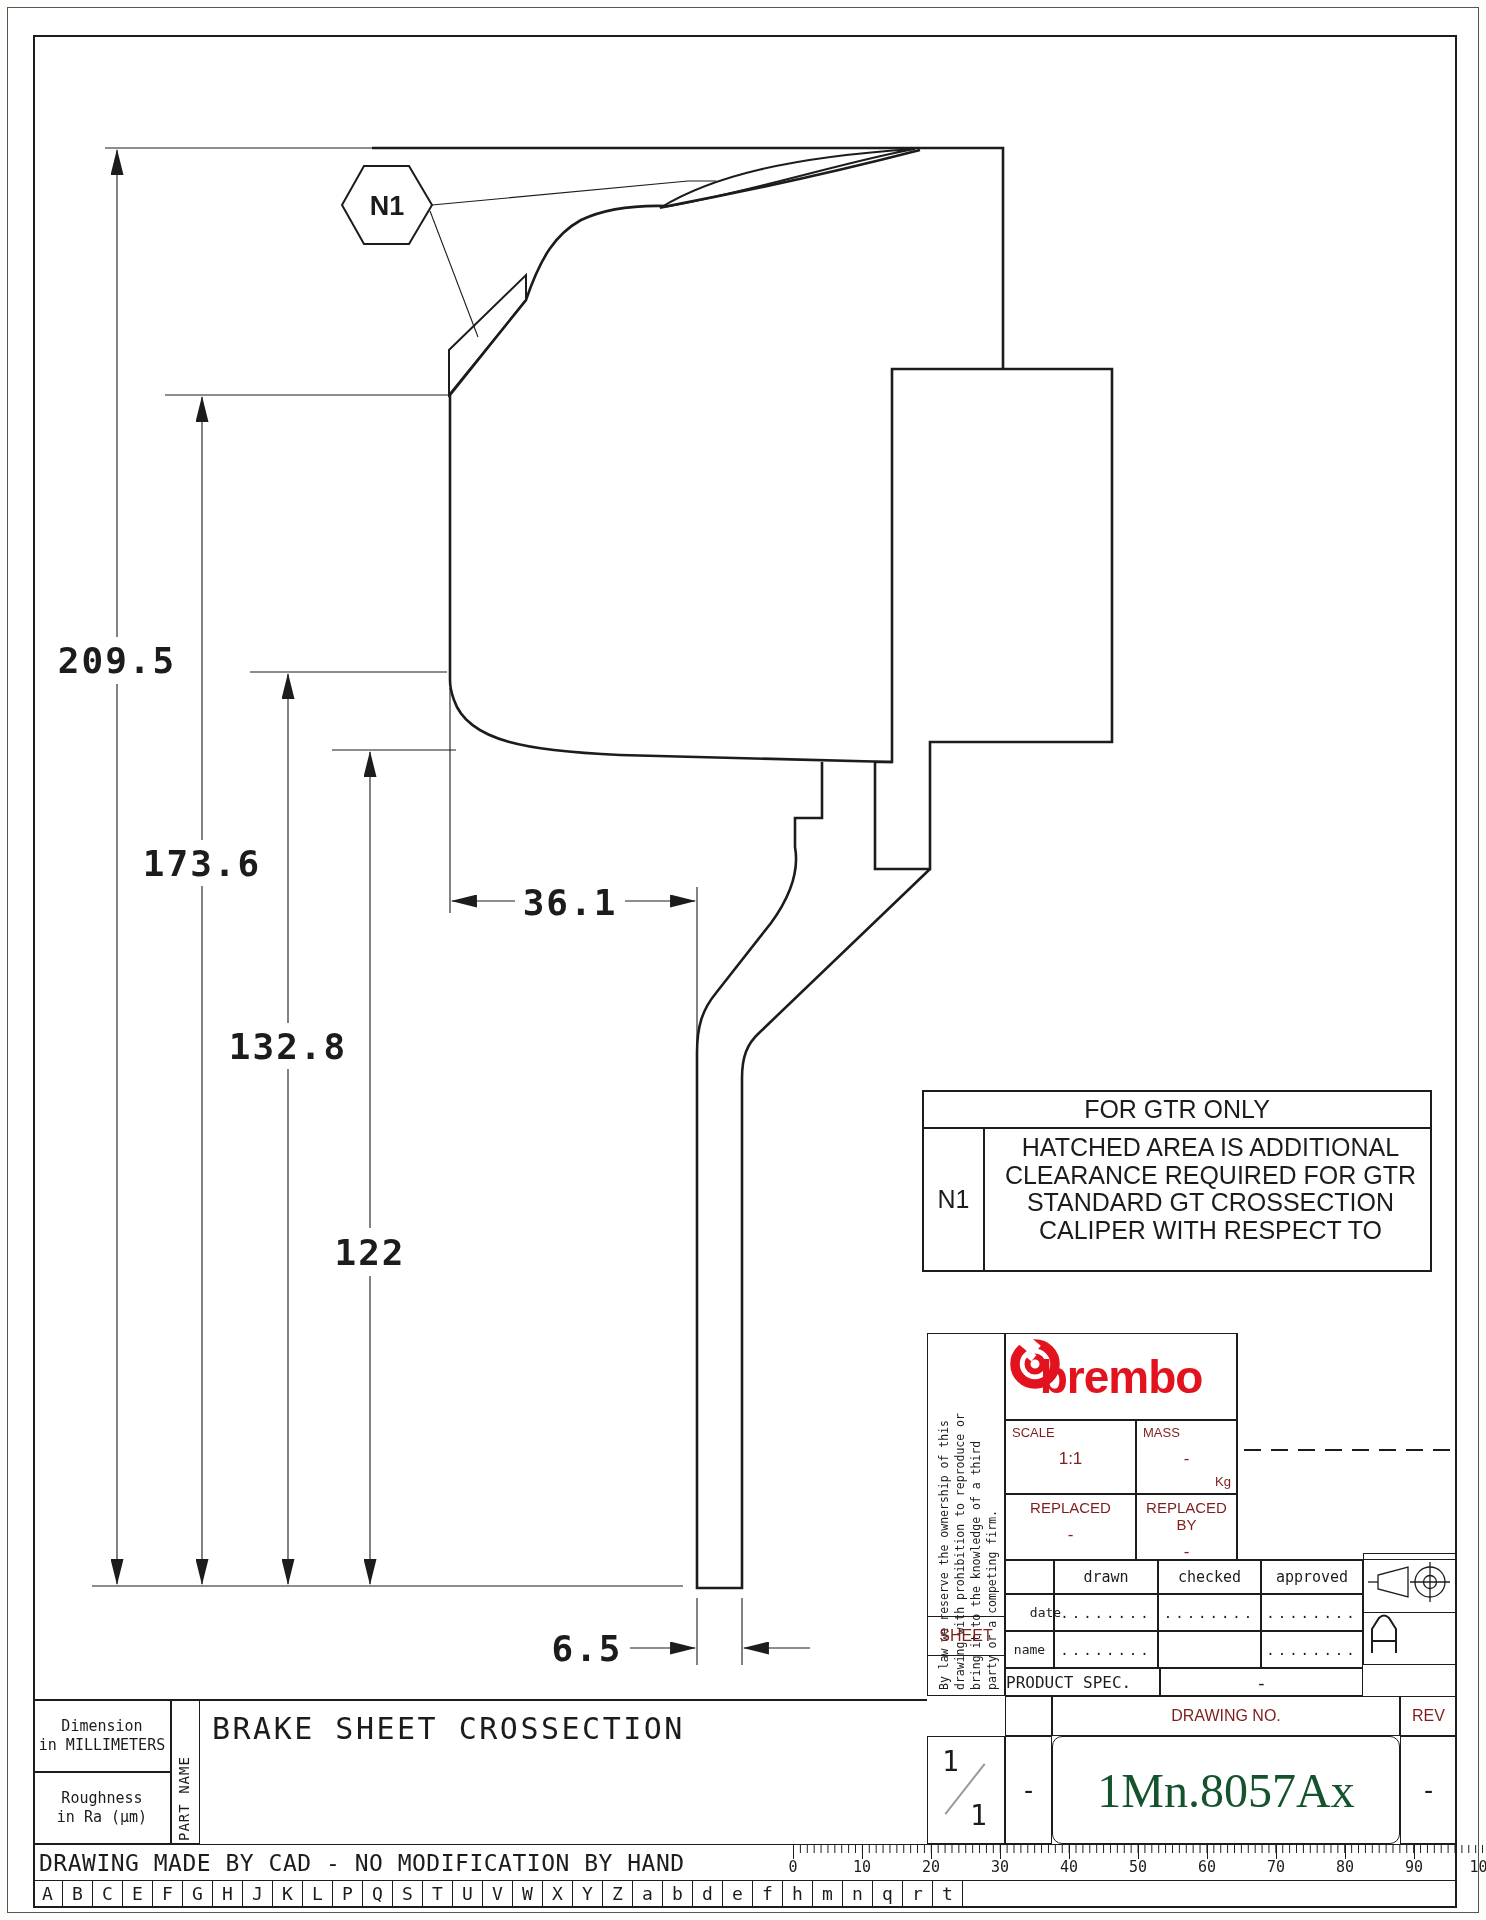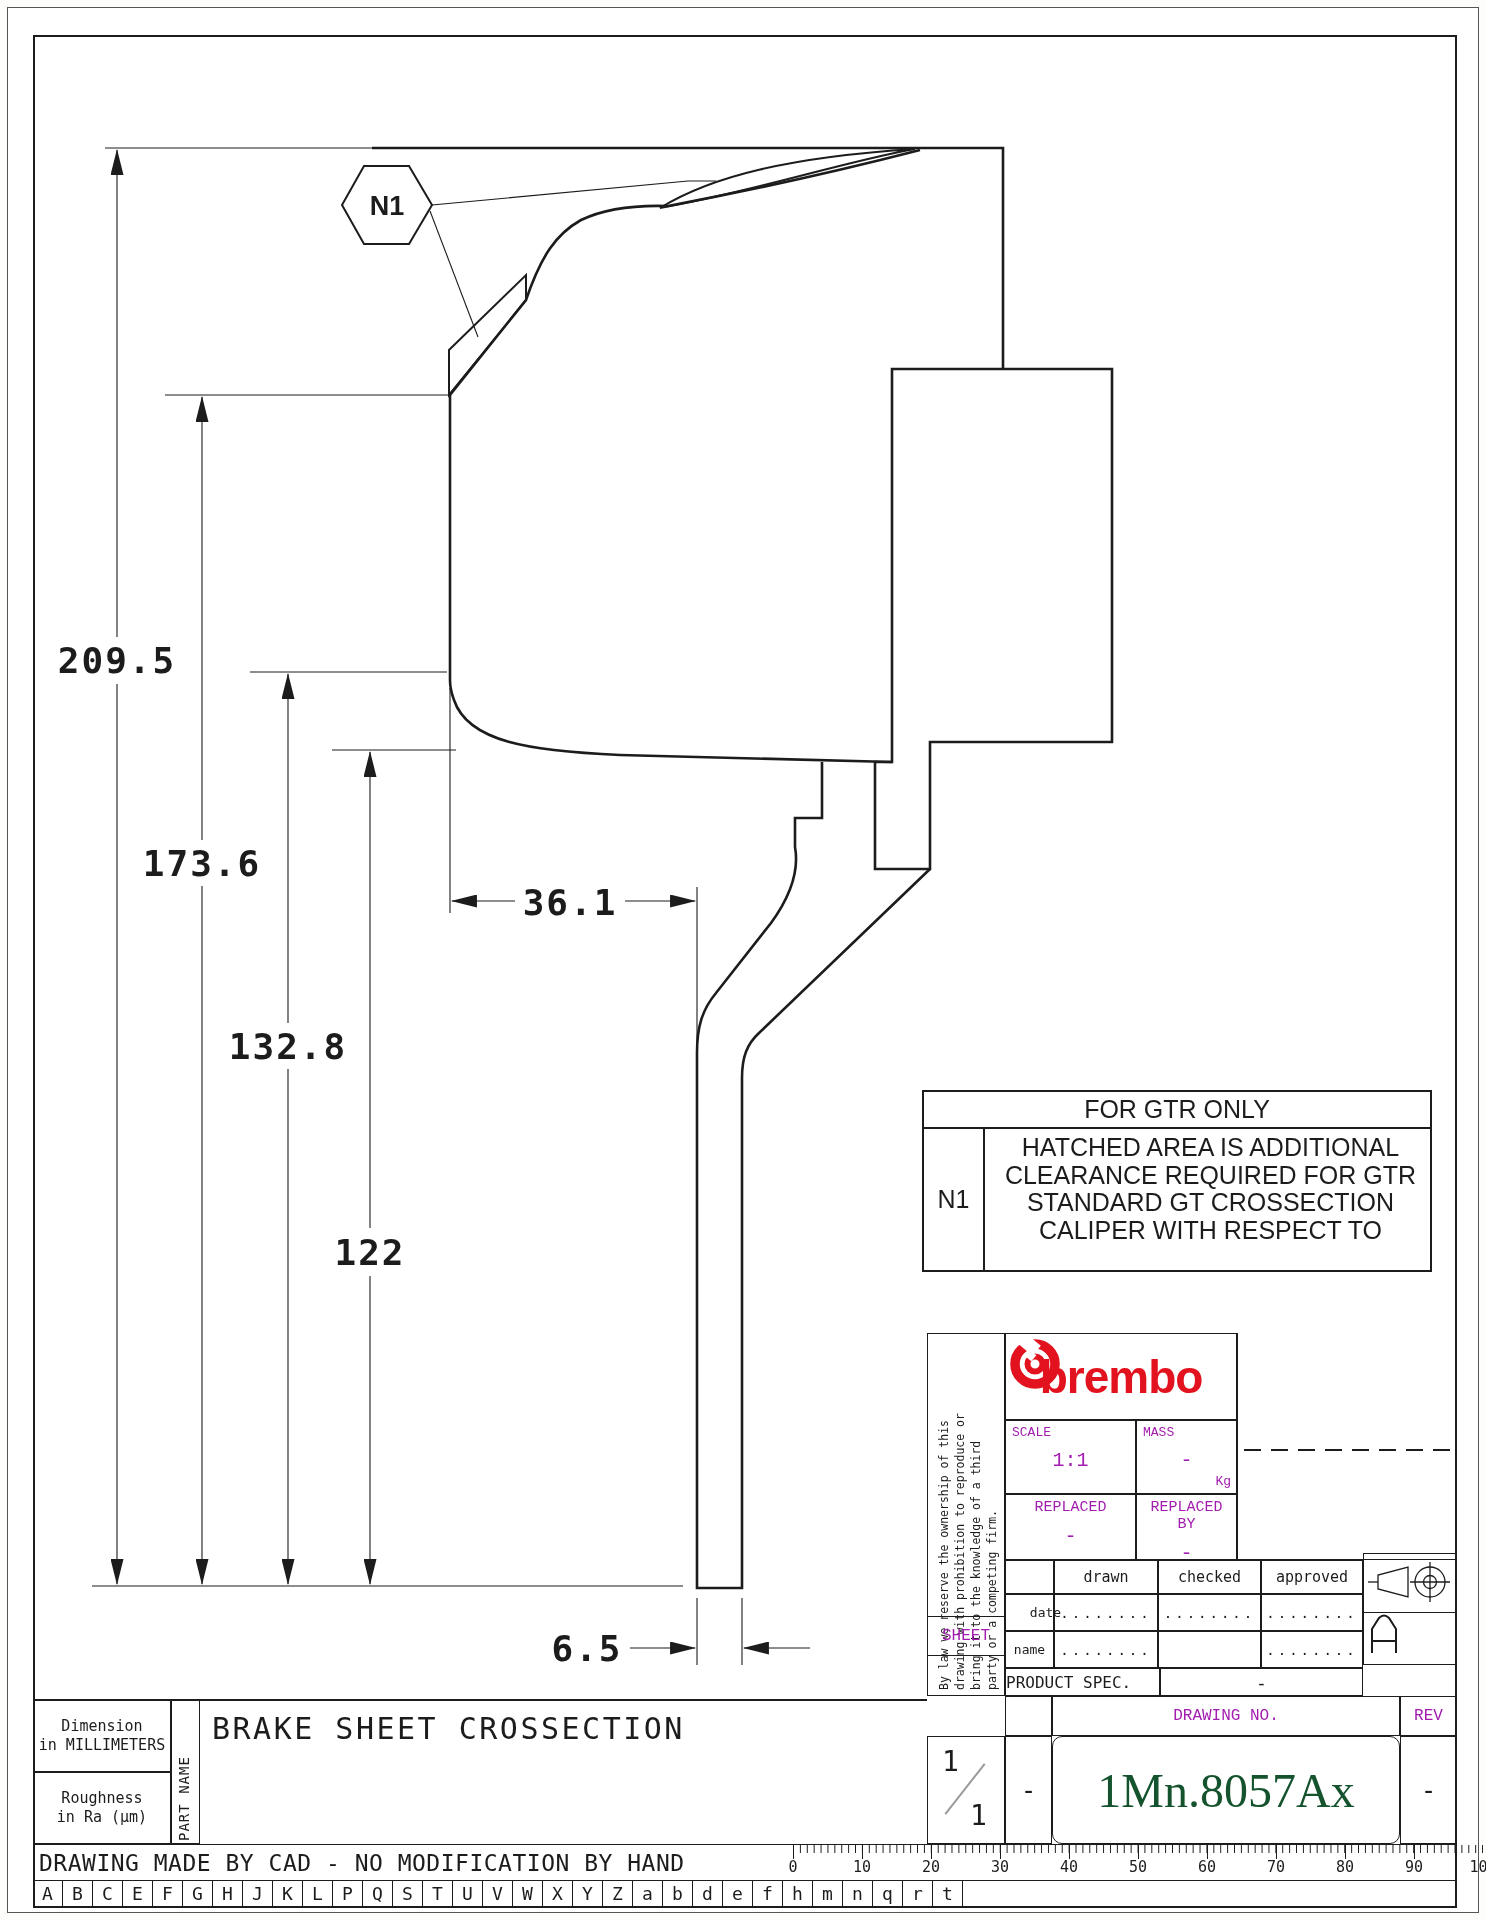--- a/index.html
+++ b/index.html
@@ -7,41 +7,41 @@
   #stage{position:absolute;left:0;top:0;width:1486px;height:1920px;background:#fdfdfc;color:#1c1c1c;}
   .outer-border{position:absolute;left:7px;top:7px;width:1472px;height:1906px;border:1.5px solid #555;background:#fff;}
   .frame{position:absolute;left:33px;top:35px;width:1424px;height:1873px;border:2px solid #1c1c1c;}
   svg{position:absolute;left:0;top:0;}
   .thick{stroke:#1c1c1c;stroke-width:2.6;fill:none;}
   .thin{stroke:#1c1c1c;stroke-width:1.1;fill:none;}
   .med{stroke:#1c1c1c;stroke-width:2;fill:none;}
   .dimtxt{font-family:"DejaVu Sans Mono",monospace;font-weight:bold;font-size:36px;letter-spacing:2px;fill:#1c1c1c;text-anchor:middle;}
   .n1txt{font-family:"Liberation Sans",sans-serif;font-weight:bold;font-size:27px;fill:#1c1c1c;text-anchor:middle;}
   .cell{position:absolute;border:1.5px solid #1c1c1c;}
-  .lbl{font-family:Liberation Mono, monospace;font-size:13px;color:#a21caf;}
+  .lbl{font-family:Liberation Sans, sans-serif;font-size:13px;color:#7f1d1d;}
   
   .notebox{position:absolute;left:922px;top:1090px;width:510px;height:182px;border:2.5px solid #1c1c1c;background:#fff;}
   .notebox .hdr{height:37px;border-bottom:2px solid #1c1c1c;display:flex;align-items:center;justify-content:center;
      font-family:"Liberation Sans",sans-serif;font-size:25px;}
   .notebox .body{display:flex;height:141px;}
   .notebox .refcell{width:61px;border-right:2px solid #1c1c1c;display:flex;align-items:center;justify-content:center;
      font-family:"Liberation Sans",sans-serif;font-size:25px;}
   .notebox .txt{flex:1;padding:5px 0 0 6px;font-family:"Liberation Sans",sans-serif;font-size:25px;line-height:27.5px;white-space:nowrap;text-align:center;}
   .notebox .txt span{display:block;}
   .legal{position:absolute;left:927px;top:1333px;width:78px;height:363px;border:1.5px solid #1c1c1c;overflow:hidden;}
   .legal .rot{position:absolute;left:8px;top:356px;width:356px;transform:rotate(-90deg);transform-origin:0 0;
      font-family:"DejaVu Sans Mono",monospace;font-size:11.5px;line-height:16px;white-space:nowrap;color:#1c1c1c;}
   .logo-cell{position:absolute;left:1005px;top:1333px;width:232px;height:87px;border:1.5px solid #1c1c1c;
      display:flex;align-items:center;justify-content:center;gap:8px;}
   .brandtxt{font-family:"Liberation Sans",sans-serif;font-weight:bold;font-size:46px;letter-spacing:-1px;color:#e2131e;}
   .dash-cell{position:absolute;left:1237px;top:1333px;width:220px;height:227px;border-bottom:1.5px solid #1c1c1c;border-left:1.5px solid #1c1c1c;}
   .dashline{position:absolute;left:6px;top:116px;width:210px;height:2px;
      background:repeating-linear-gradient(90deg,#1c1c1c 0 17px,transparent 17px 27px);}
   .prop-cell{position:absolute;border:1.5px solid #1c1c1c;padding:4px 6px;}
-  .prop-cell .v{display:block;text-align:center;margin-top:9px;font-size:20px;}
+  .prop-cell .v{display:block;text-align:center;margin-top:9px;font-size:17px;}
   .tbl-hdr{display:flex;align-items:center;justify-content:center;font-family:"DejaVu Sans Mono",monospace;font-size:15px;}
   .dots{font-family:"DejaVu Sans Mono",monospace;font-size:14px;letter-spacing:3px;}
   .projcell{position:absolute;left:1363px;top:1553px;width:94px;height:60px;border:1.5px solid #1c1c1c;}
   .acell{position:absolute;left:1363px;top:1613px;width:94px;height:52px;border:1.5px solid #1c1c1c;border-top:none;
      display:flex;align-items:center;justify-content:center;}
   .sheetband .c{position:absolute;border:1.5px solid #1c1c1c;display:flex;align-items:center;justify-content:center;}
   .drawno{font-family:Liberation Serif, serif;font-size:48px;color:#14532d;border-radius:10px;}
   .bigdash{font-family:"DejaVu Sans Mono",monospace;font-size:26px;}
   
   .fbox{position:absolute;border:1.5px solid #1c1c1c;display:flex;flex-direction:column;align-items:center;justify-content:center;

